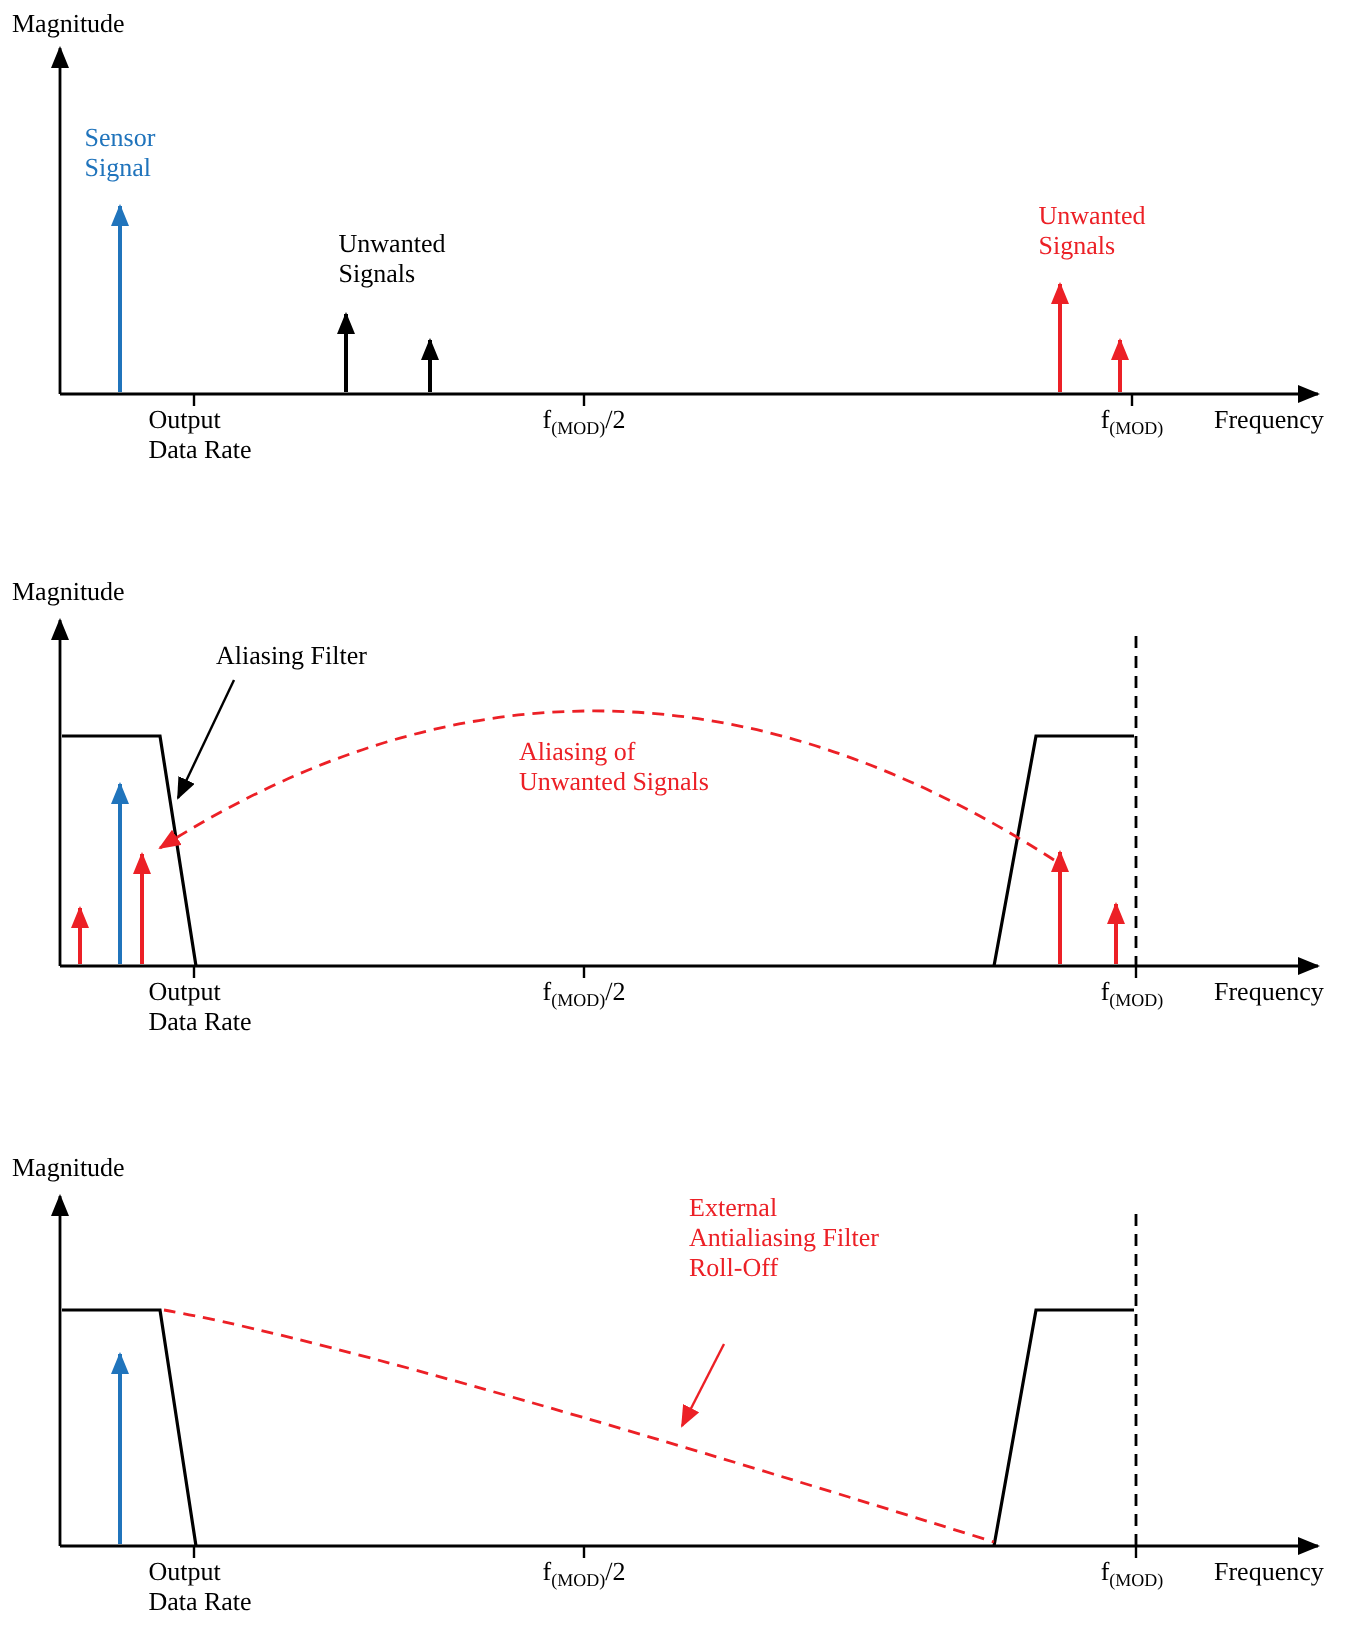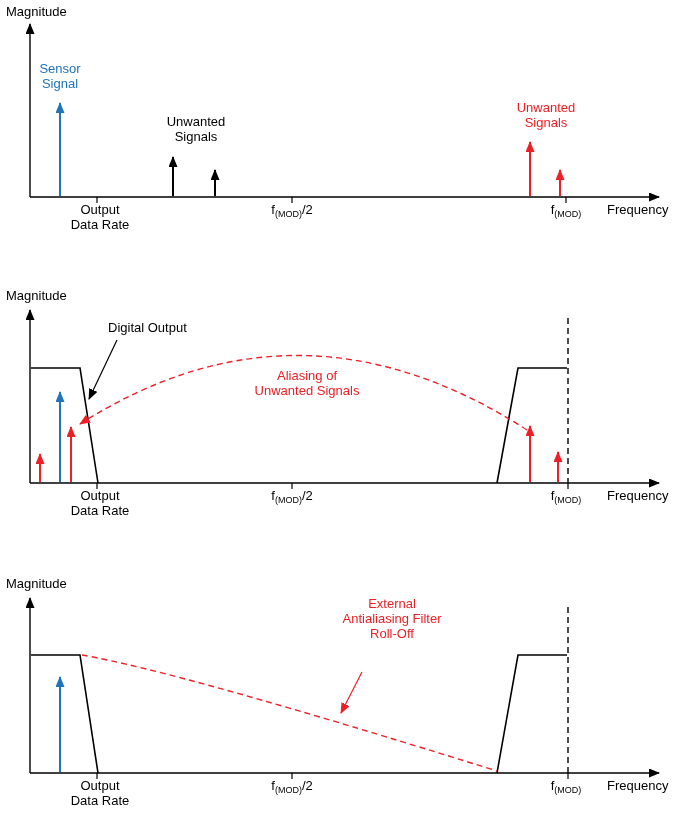--- a/index.html
+++ b/index.html
@@ -6,27 +6,27 @@
     --c-blue:#2074BC;
     --c-red:#EC2026;
     --c-black:#000000;
   }
   html,body{margin:0;padding:0;}
   body{
     width:675px;height:815px;background:#ffffff;
     font-family:"Liberation Sans", sans-serif;
     -webkit-font-smoothing:antialiased;
   }
-  #fig{position:relative;width:675px;height:815px;overflow:hidden;}
+  #fig{position:relative;width:675px;height:815px;overflow:hidden;font-family:Liberation Serif, serif;}
   #fig svg{position:absolute;left:0;top:0;}
   .lbl{
     position:absolute;font-size:13px;line-height:15px;color:var(--c-black);
     white-space:pre-line;
   }
-  .center{transform:translateX(-50%);text-align:center;}
+  .center{transform:translateX(-50%);}
   .blue{color:var(--c-blue);}
   .red{color:var(--c-red);}
   .sub{font-size:9px;vertical-align:-3px;}
   
   .ax{stroke:var(--c-black);stroke-width:1.4;fill:none;}
   .tick{stroke:var(--c-black);stroke-width:1.2;fill:none;}
   .sigb{stroke:var(--c-blue);stroke-width:2;fill:none;}
   .sigk{stroke:var(--c-black);stroke-width:2;fill:none;}
   .sigr{stroke:var(--c-red);stroke-width:2;fill:none;}
   .filter{stroke:var(--c-black);stroke-width:1.6;fill:none;}
@@ -116,21 +116,21 @@
 Signals</div>
   <div class="lbl center red" style="left:546px;top:100px;">Unwanted
 Signals</div>
   <div class="lbl center" style="left:100px;top:202px;">Output
 Data Rate</div>
   <div class="lbl center" style="left:292px;top:202px;"><span>f</span><span class="sub">(MOD)</span><span>/2</span></div>
   <div class="lbl center" style="left:566px;top:202px;"><span>f</span><span class="sub">(MOD)</span></div>
   <div class="lbl" style="left:607px;top:202px;">Frequency</div>
 
   <div class="lbl" style="left:6px;top:288px;">Magnitude</div>
-  <div class="lbl" style="left:108px;top:320px;">Digital Output</div>
+  <div class="lbl" style="left:108px;top:320px;">Aliasing Filter</div>
   <div class="lbl center red" style="left:307px;top:368px;">Aliasing of
 Unwanted Signals</div>
   <div class="lbl center" style="left:100px;top:488px;">Output
 Data Rate</div>
   <div class="lbl center" style="left:292px;top:488px;"><span>f</span><span class="sub">(MOD)</span><span>/2</span></div>
   <div class="lbl center" style="left:566px;top:488px;"><span>f</span><span class="sub">(MOD)</span></div>
   <div class="lbl" style="left:607px;top:488px;">Frequency</div>
 
   <div class="lbl" style="left:6px;top:576px;">Magnitude</div>
   <div class="lbl center red" style="left:392px;top:596px;">External

